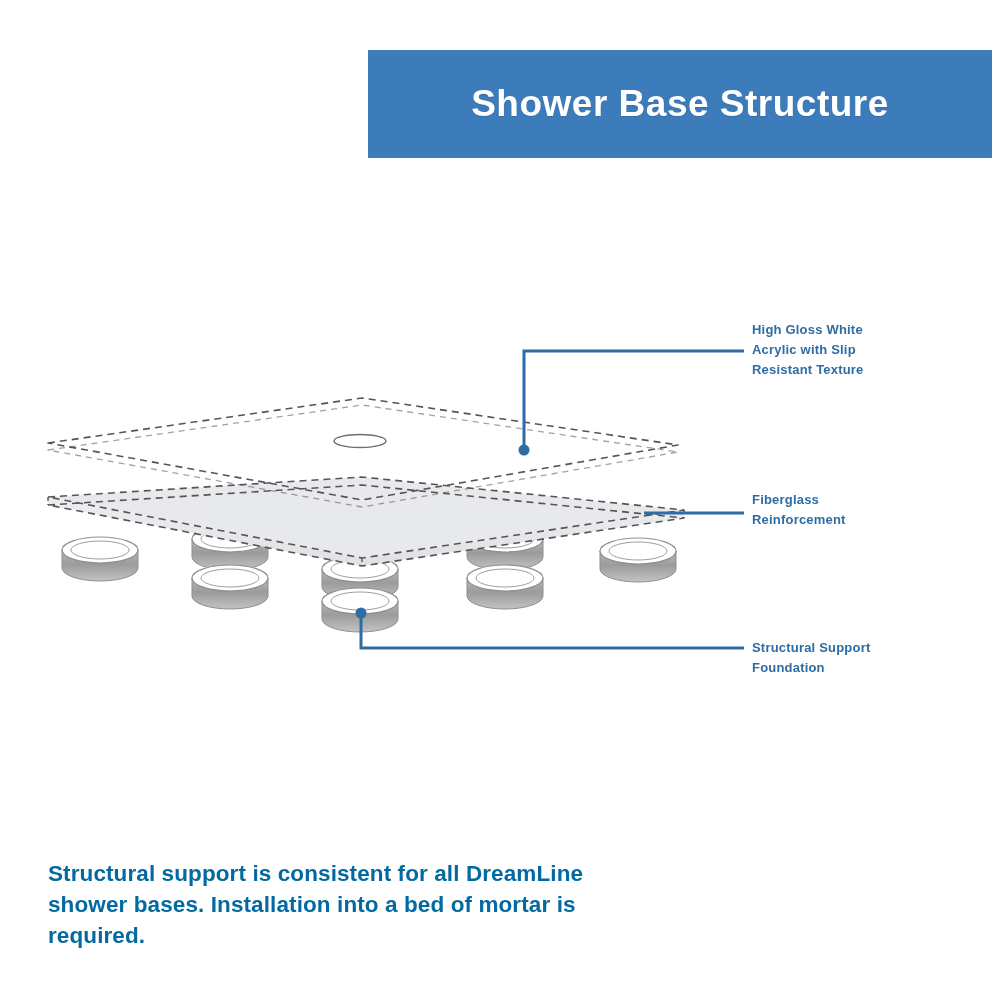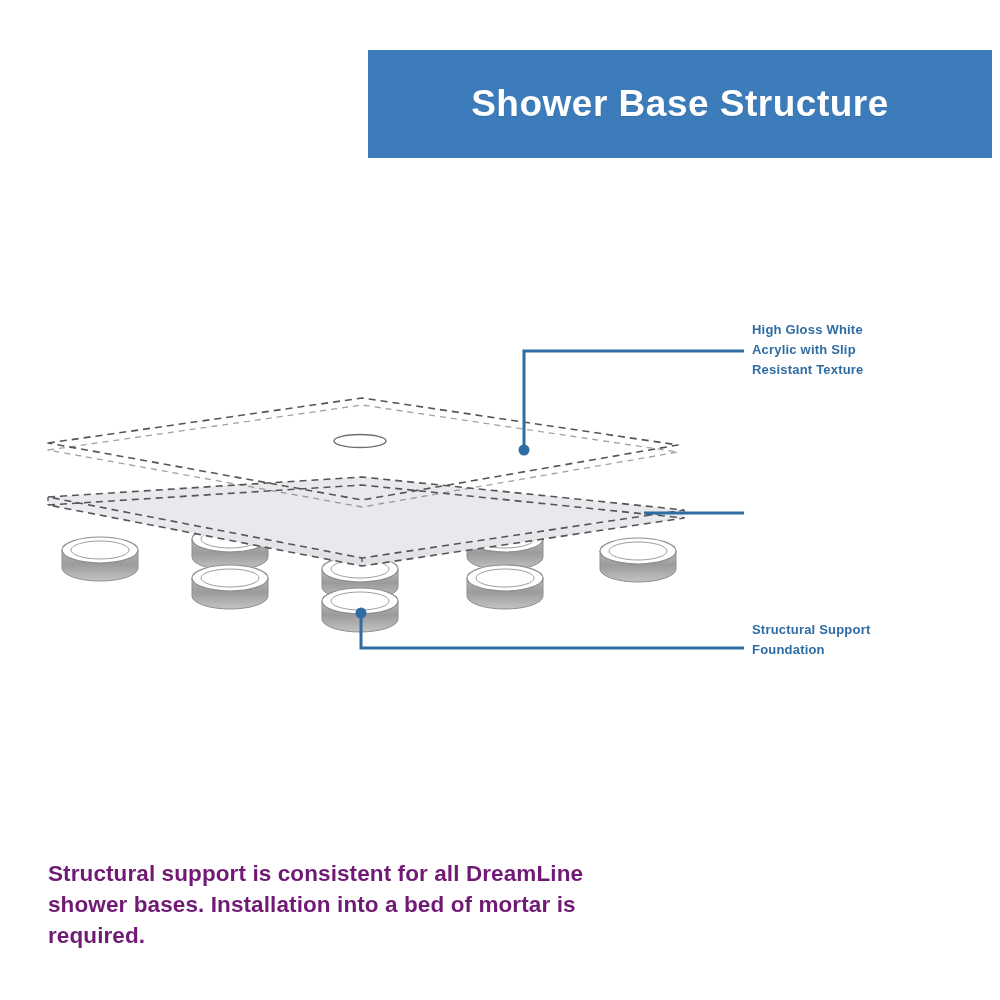--- a/index.html
+++ b/index.html
@@ -34,28 +34,28 @@
     position:absolute;
     color:#2e6ca4;
     font-size:13px;
     font-weight:bold;
     line-height:20px;
     letter-spacing:0.2px;
     white-space:pre-line;
   }
   #label-acrylic{left:752px;top:320px;}
   #label-fiberglass{left:752px;top:490px;}
-  #label-support{left:752px;top:620px;}
+  #label-support{left:752px;top:638px;}
 
   
   .caption{
     position:absolute;
     left:48px;top:858px;
     width:620px;
-    color:#701a75;
+    color:#0369a1;
     font-size:22.5px;
     font-weight:bold;
     line-height:31px;
     letter-spacing:0.1px;
     white-space:pre-line;
   }
 
   svg{position:absolute;left:0;top:0;}
 </style>
 </head>
@@ -155,19 +155,21 @@
 
       <path d="M361 613 L361 648 L744 648"></path>
       <circle cx="361" cy="613" r="5.5" fill="#2e6ca4" stroke="none"></circle>
     </g>
   </svg>
 
   <div class="callout-label" id="label-acrylic">High Gloss White
 Acrylic with Slip
 Resistant Texture</div>
 
+  <div class="callout-label" id="label-fiberglass">Fiberglass
+Reinforcement</div>
 
   <div class="callout-label" id="label-support">Structural Support
 Foundation</div>
 
   <div class="caption">Structural support is consistent for all DreamLine shower bases. Installation into a bed of mortar is required.</div>
 
 </div>
 
 </body></html>

